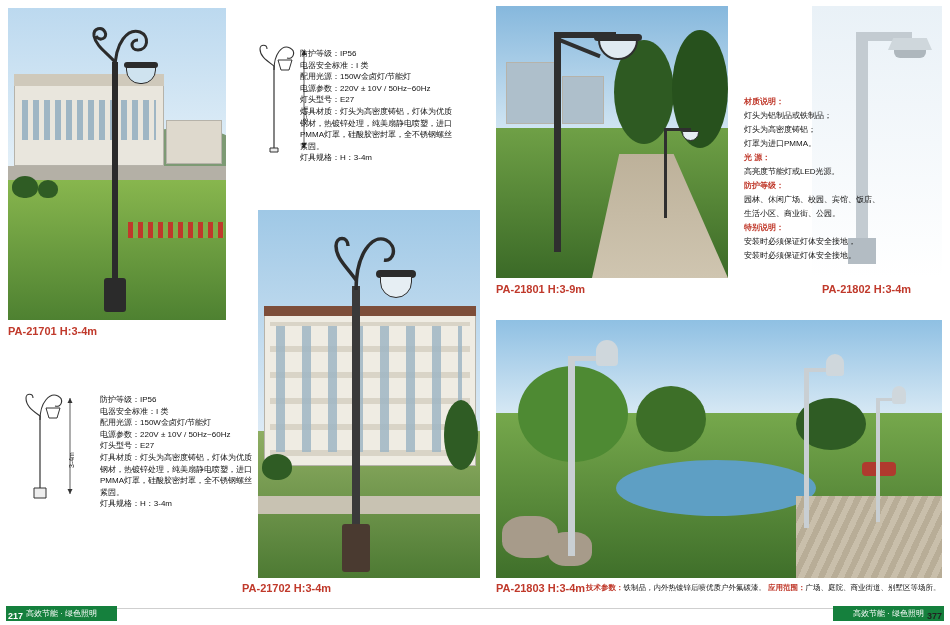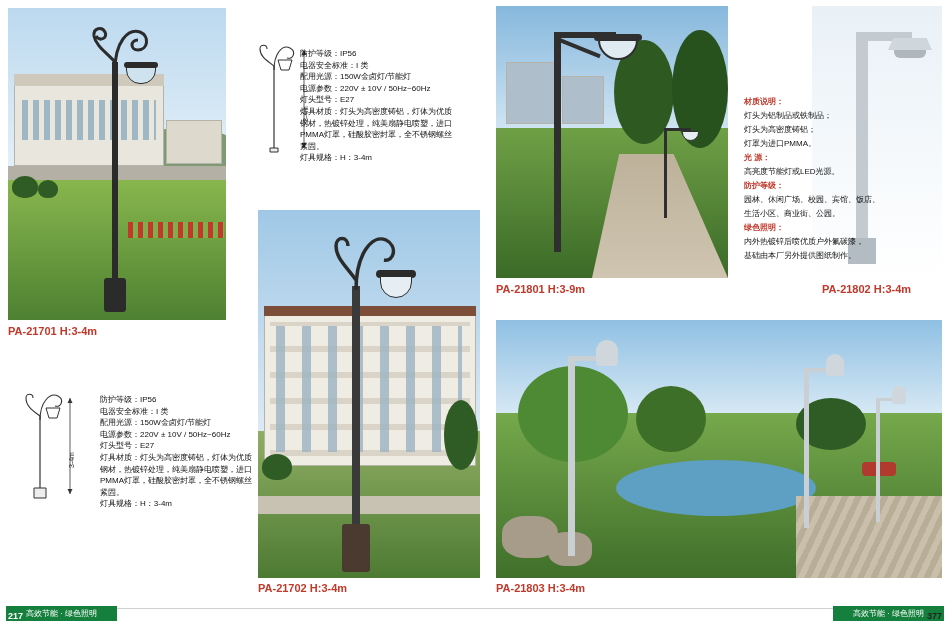--- a/index.html
+++ b/index.html
@@ -216,21 +216,21 @@
       <div class="pole" style="left:24px; top:62px; width:8px; height:250px; background:#3a3a3a;"></div>
       <div class="base" style="left:14px; top:300px; width:28px; height:48px; border-radius:3px; background:#4a3a30;"></div>
       <svg width="90" height="80" style="position:absolute;left:0;top:0;">
         <path d="M28 66 C28 30, 44 10, 58 16 C70 22, 66 38, 56 36" stroke="#2b2b2b" stroke-width="3.5" fill="none"></path>
         <path d="M28 56 C18 42, 8 34, 8 22 C8 12, 20 12, 20 22" stroke="#2b2b2b" stroke-width="3.5" fill="none"></path>
       </svg>
       <div style="position:absolute;left:48px;top:46px;width:40px;height:8px;background:#2b2b2b;border-radius:4px;"></div>
       <div class="head" style="left:52px; top:52px; width:32px; height:22px; border-radius:0 0 16px 16px; background:#e6eef3;"></div>
     </div>
   </div>
-  <div class="cap" style="left:258px; top:582px;">PA-21702 H:3-4m</div>
+  <div class="cap" style="left:242px; top:582px;">PA-21702 H:3-4m</div>
 
   <div class="photo" style="left:496px; top:6px; width:232px; height:272px;">
     <div class="sky" style="height:45%; background:linear-gradient(#86b8dd,#cfe4f2);"></div>
     <div class="ground" style="height:55%; background:linear-gradient(#6fa046,#3b6a27);"></div>
 
     <div class="bld blue" style="left:10px; top:56px; width:54px; height:62px;"></div>
     <div class="bld blue" style="left:66px; top:70px; width:42px; height:48px;"></div>
 
     <div class="tree" style="left:118px;top:34px;width:60px;height:104px;border-radius:50%;background:#2e5a22;"></div>
     <div class="tree" style="left:176px;top:24px;width:56px;height:118px;border-radius:50%;background:#27511d;"></div>
@@ -267,23 +267,23 @@
   <div class="redspec" style="left:744px; top:96px;">
     <p><span class="t">材质说明：</span></p>
     <p>灯头为铝制品或铁制品；</p>
     <p>灯头为高密度铸铝；</p>
     <p>灯罩为进口PMMA。</p>
     <p><span class="t">光    源：</span></p>
     <p>高亮度节能灯或LED光源。</p>
     <p><span class="t">防护等级：</span></p>
     <p>园林、休闲广场、校园、宾馆、饭店、</p>
     <p>生活小区、商业街、公园。</p>
-    <p><span class="t">绿色照明：</span></p>
-    <p>内外热镀锌后喷优质户外氟碳漆，</p>
-    <p>基础由本厂另外提供图纸制作。</p>
+    <p><span class="t">特别说明：</span></p>
+    <p>安装时必须保证灯体安全接地，</p>
+    <p>安装时必须保证灯体安全接地。</p>
   </div>
 
   <div class="photo" style="left:496px; top:320px; width:446px; height:258px;">
     <div class="sky" style="height:36%; background:linear-gradient(#8fc0e3,#d6e8f4);"></div>
     <div class="ground" style="height:64%; background:linear-gradient(#76a84c,#3f6f2a);"></div>
 
     <div class="tree" style="left:22px;top:46px;width:110px;height:96px;border-radius:50%;background:#4e8a33;"></div>
     <div class="tree" style="left:140px;top:66px;width:70px;height:66px;border-radius:50%;background:#3d6f28;"></div>
     <div class="tree" style="left:300px;top:78px;width:70px;height:52px;border-radius:50%;background:#45793'0;"></div>
 
@@ -308,20 +308,24 @@
     </div>
     <div class="lamp" style="left:372px; top:58px; width:44px; height:150px;">
       <div class="pole" style="left:8px; top:20px; width:4px; height:124px; background:#c9cfd3;"></div>
       <div class="arm" style="left:10px; top:20px; width:20px; height:3px; background:#c9cfd3;"></div>
       <div style="position:absolute;left:24px;top:8px;width:14px;height:18px;background:#cfd7dc;border-radius:7px 7px 3px 3px;"></div>
     </div>
   </div>
 
   <div class="cap" style="left:496px; top:582px;">PA-21803 H:3-4m</div>
 
+  <div class="note-sm" style="left:586px; top:583px;">
+    <span class="r">技术参数：</span><span>铁制品，内外热镀锌后喷优质户外氟碳漆。</span>
+    <span class="r">应用范围：</span><span>广场、庭院、商业街道、别墅区等场所。</span>
+  </div>
 
   <div class="footline"></div>
   <div class="footer-l">高效节能 · 绿色照明</div>
   <div class="pagenum" style="left:8px; bottom:4px; color:#fff; z-index:5; padding-left:0;">217</div>
   <div class="footer-r">高效节能 · 绿色照明</div>
   <div class="pagenum" style="right:8px; bottom:4px; color:#222;">377</div>
 
 </div>
 
 </body></html>

